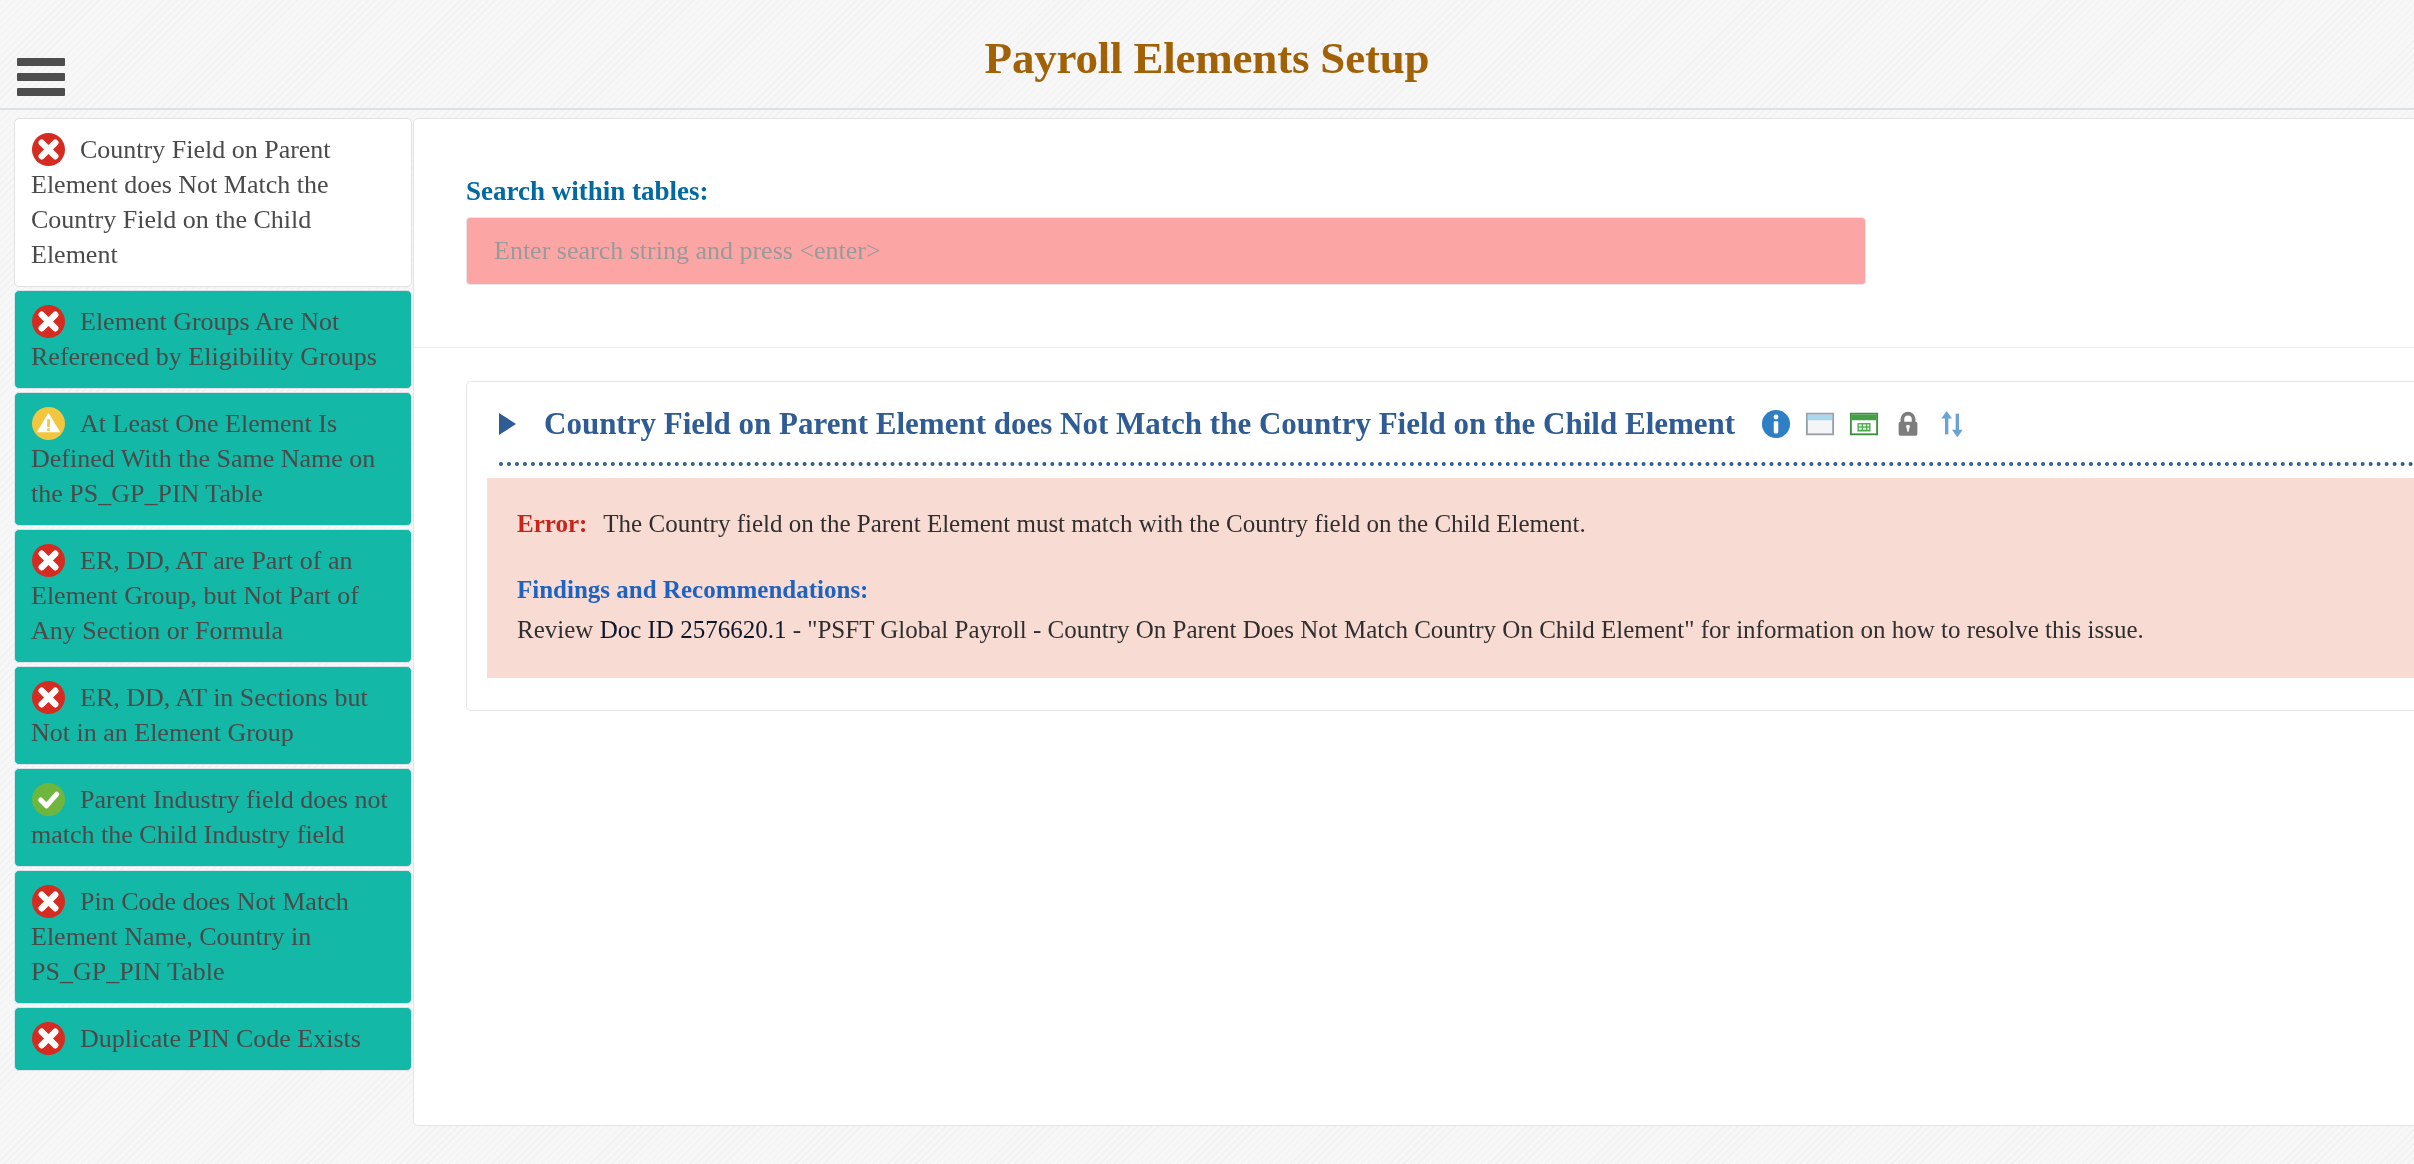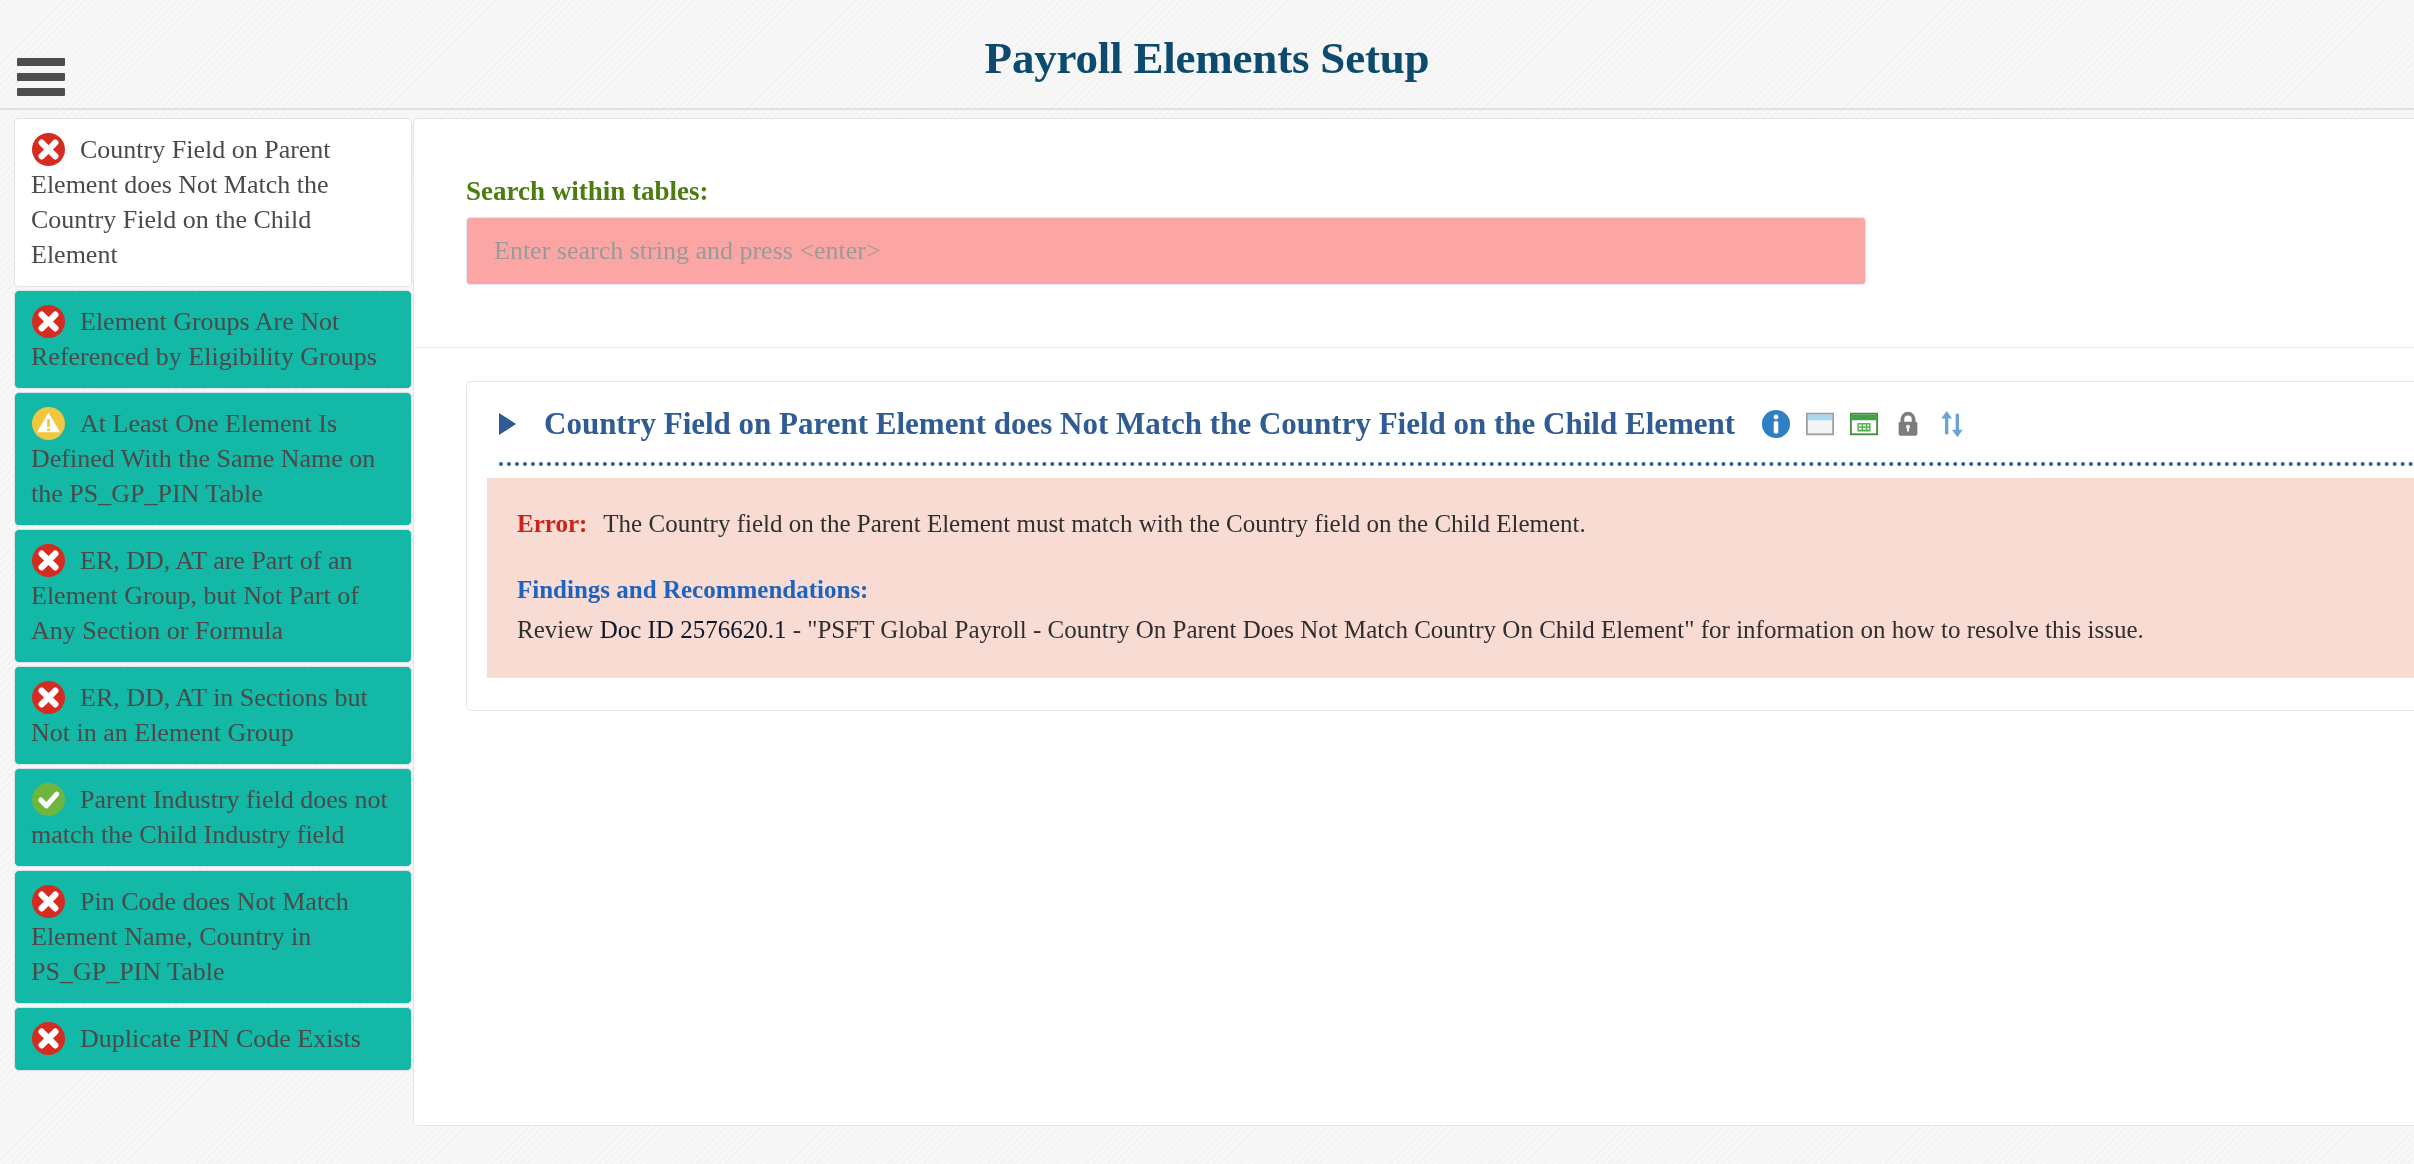--- a/index.html
+++ b/index.html
@@ -50,21 +50,21 @@
   .hamburger span:last-child { margin-bottom: 0; }
 
   .page-title {
     position: absolute;
     left: 0;
     right: 0;
     top: 32px;
     text-align: center;
     font-size: 45px;
     font-weight: bold;
-    color: #0c4a6e;
+    color: #a16207;
     letter-spacing: -0.2px;
     font-family: "Liberation Serif", "DejaVu Serif", serif;
   }
 
   
   .body-area {
     position: absolute;
     top: 110px;
     left: 0;
     right: 0;
@@ -126,21 +126,21 @@
     box-sizing: border-box;
     overflow: hidden;
   }
 
   .search-label {
     position: absolute;
     left: 52px;
     top: 57px;
     font-size: 27px;
     font-weight: bold;
-    color: #4d7c0f;
+    color: #0369a1;
     text-align: center;
   }
   .search-input {
     position: absolute;
     left: 52px;
     top: 98px;
     width: 1400px;
     height: 68px;
     box-sizing: border-box;
     background: #fca5a5;

